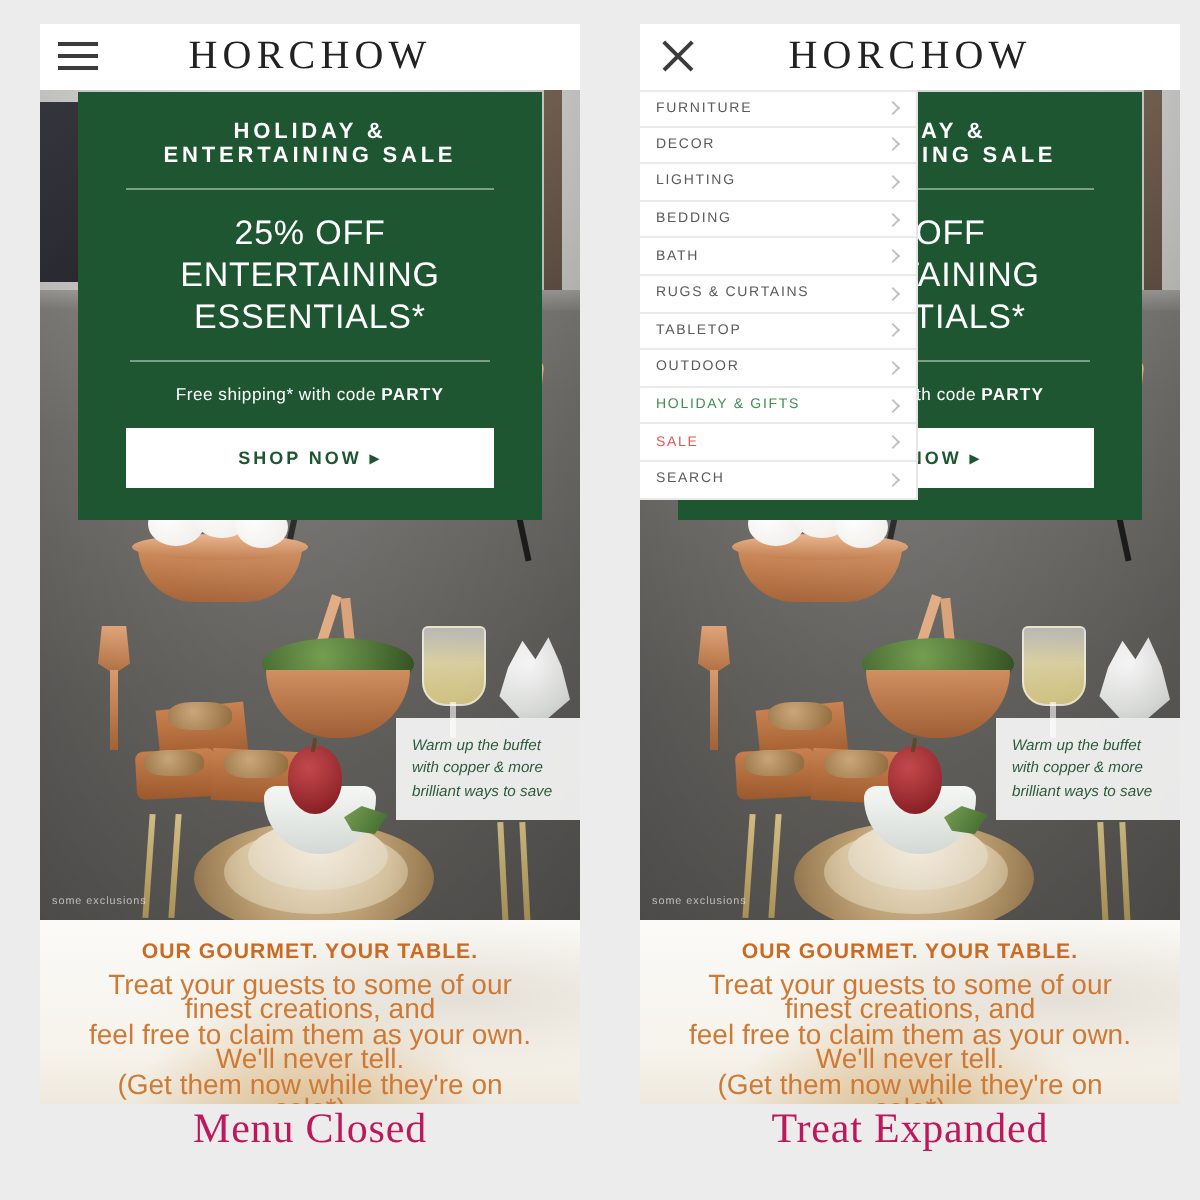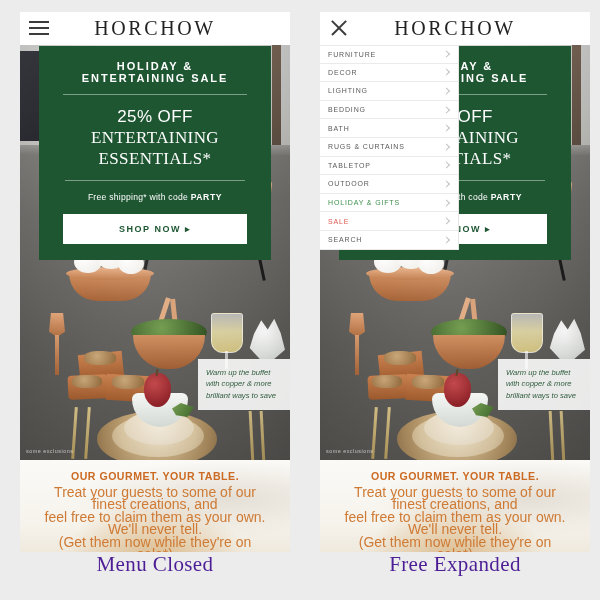--- a/index.html
+++ b/index.html
@@ -98,21 +98,21 @@
     display: inline-block;
   }
   .promo-sep-wrap { padding: 0 24px; }
   .promo-head {
     font-size: 17px;
     line-height: 21px;
     letter-spacing: .4px;
     padding: 11px 6px 11px 6px;
     font-weight: 400;
   }
-  .promo-head .line2 { display: block; font-family: Liberation Serif, serif; }
+  .promo-head .line2 { display: block; }
   .promo-rule {
     height: 1px;
     background: rgba(255,255,255,.42);
     margin: 0 26px;
   }
   .promo-ship {
     font-size: 8.6px;
     letter-spacing: .25px;
     padding-top: 11px;
   }
@@ -449,21 +449,21 @@
   }
 
   
   .caption {
     position: absolute;
     top: 552px;
     width: 270px;
     text-align: center;
     font-family: "Liberation Serif", serif;
     font-size: 21px;
-    color: #4c1d95;
+    color: #be185d;
     letter-spacing: .4px;
   }
   #cap-left  { left: 20px; }
   #cap-right { left: 320px; }
 </style>
 </head>
 <body>
 
 <div id="stage">
 
@@ -684,15 +684,15 @@
           <span class="chev"></span>
         </div>
         <div class="navitem">
           <span>SEARCH</span>
           <span class="chev"></span>
         </div>
       </div>
   </div>
 
   <div class="caption" id="cap-left">Menu Closed</div>
-  <div class="caption" id="cap-right">Free Expanded</div>
+  <div class="caption" id="cap-right">Treat Expanded</div>
 
 </div>
 
 </body></html>

